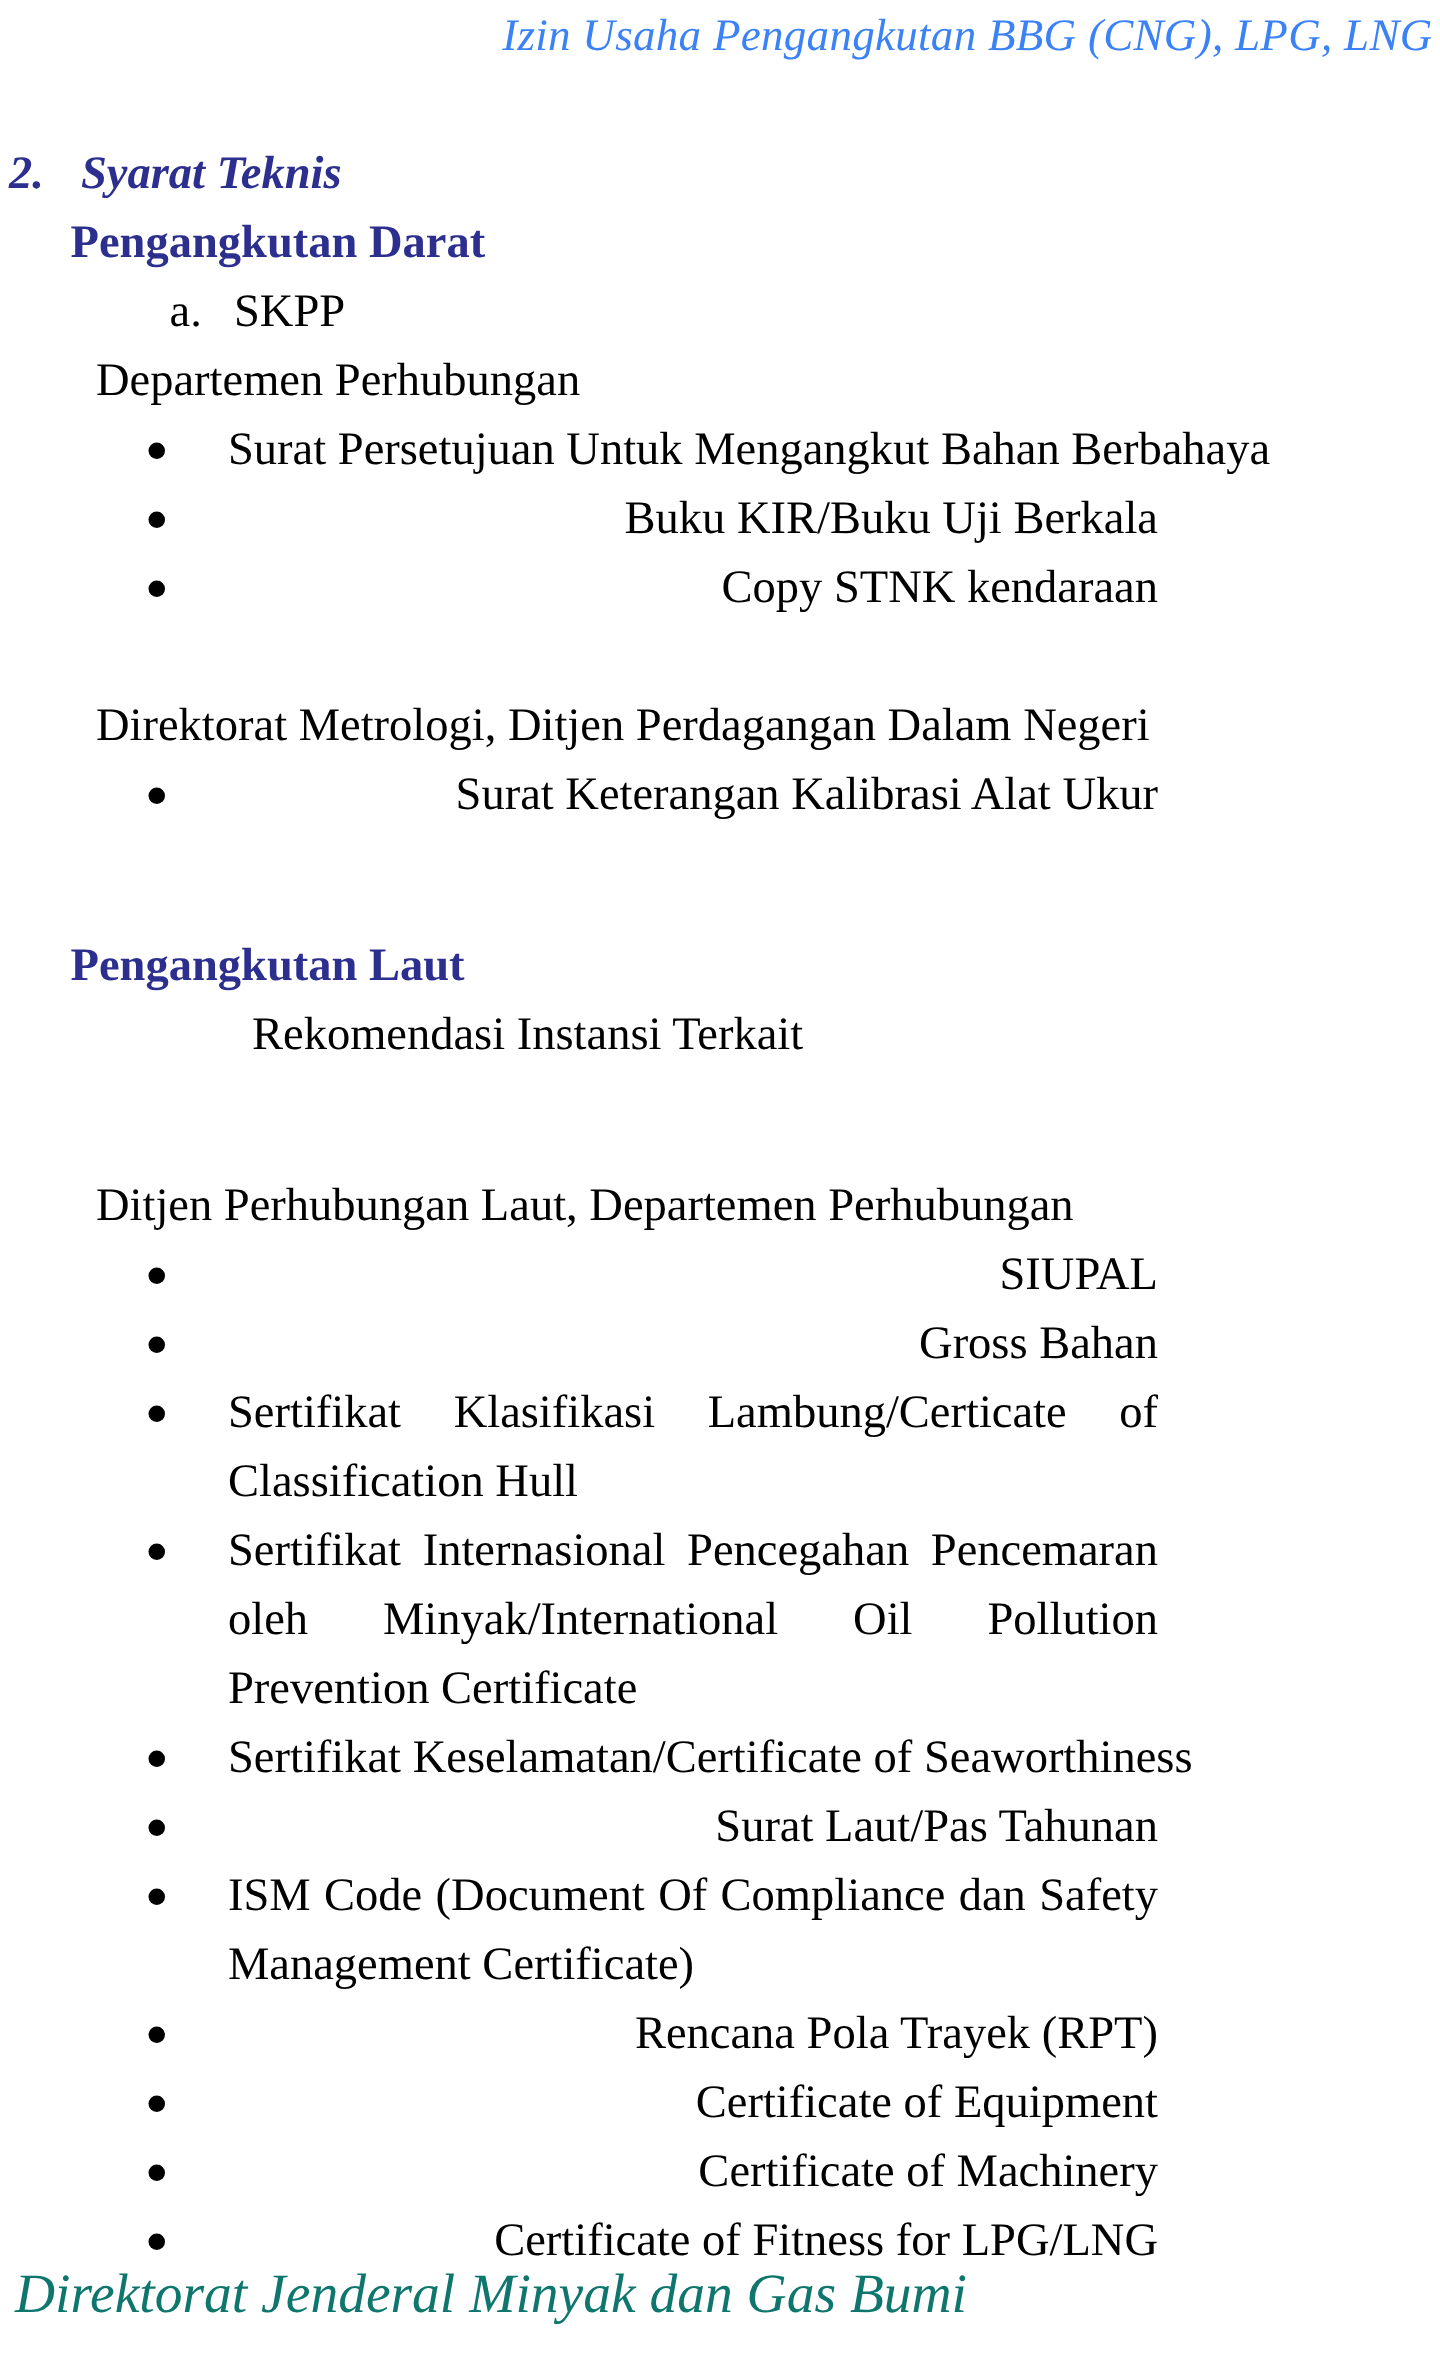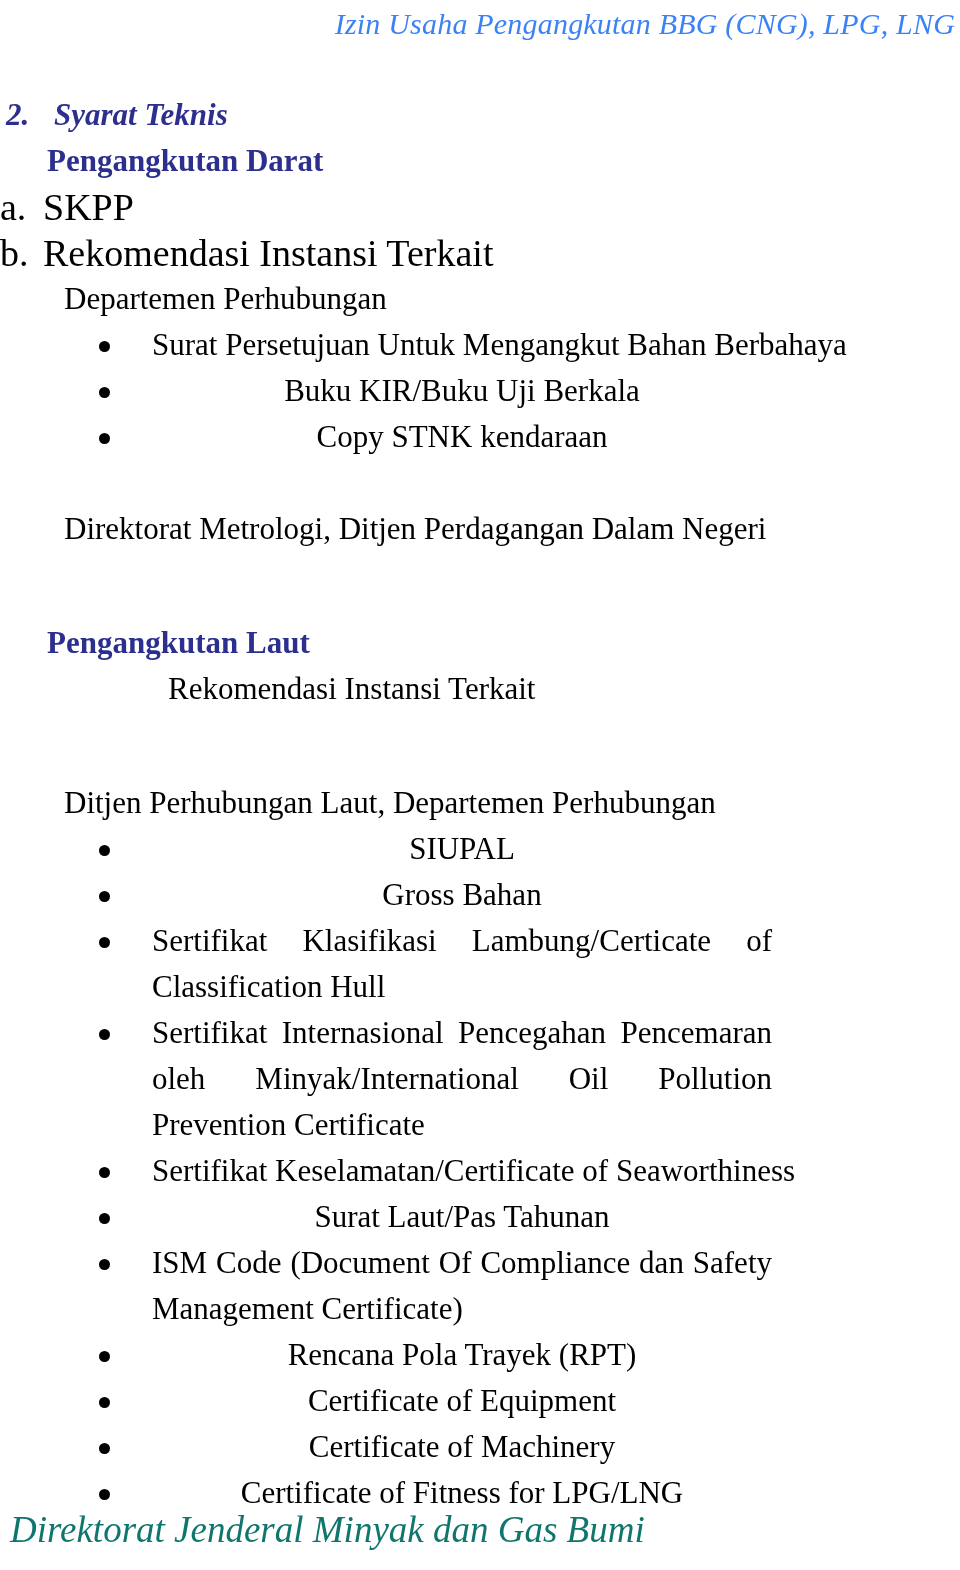--- a/index.html
+++ b/index.html
@@ -66,22 +66,23 @@
     font-weight: bold;
     color: #2d2f8f;
     font-size: 31px;
     line-height: 46px;
     padding-left: 47px;
     white-space: nowrap;
   }
 
   
   .letter-item {
-    font-size: 38px;
-    line-height: 46px;
+    font-size: 31px;
+    line-height: 46px;
+    padding-left: 113px;
     white-space: nowrap;
   }
   .letter-item .ltr {
     display: inline-block;
     width: 43px;
   }
 
   
   .ind-113 {
     font-size: 31px;
@@ -116,21 +117,21 @@
     position: relative;
     margin: 0;
     padding: 0 5px 0 152px;
     font-size: 31px;
     line-height: 46px;
     text-align: justify;
     text-justify: inter-word;
   }
   ul.bullets > li.nowrap {
     white-space: nowrap;
-    text-align: center;
+    text-align: right;
   }
   ul.bullets > li .bul {
     position: absolute;
     left: 99px;
     top: 0;
     width: 14px;
     line-height: 46px;
     font-size: 31px;
     text-align: left;
   }
@@ -175,42 +176,44 @@
     <div class="sec-head">
       <span class="num">2.</span><span>Syarat Teknis</span>
     </div>
 
     <div class="sub-head">Pengangkutan Darat</div>
 
     <div class="letter-item">
       <span class="ltr">a.</span><span>SKPP</span>
     </div>
 
-    <div class="letter-item">
-      <span class="ltr">b.</span><span>Rekomendasi Instansi Terkait</span>
-    </div>
 
     <div class="ind-113">Departemen Perhubungan</div>
 
     <ul class="bullets">
       <li class="nowrap">
         <span class="bul"></span><span class="txt">Surat Persetujuan Untuk Mengangkut Bahan Berbahaya</span>
       </li>
       <li class="nowrap">
         <span class="bul"></span><span class="txt">Buku KIR/Buku Uji Berkala</span>
       </li>
       <li class="nowrap">
         <span class="bul"></span><span class="txt">Copy STNK kendaraan</span>
       </li>
     </ul>
 
     <div class="spacer"></div>
 
     <div class="ind-113">Direktorat Metrologi, Ditjen Perdagangan Dalam Negeri</div>
 
+    <ul class="bullets">
+      <li class="nowrap">
+        <span class="bul"></span><span class="txt">Surat Keterangan Kalibrasi Alat Ukur</span>
+      </li>
+    </ul>
 
     <div class="spacer"></div>
     <div class="spacer-sm"></div>
 
     <div class="sub-head">Pengangkutan Laut</div>
 
     <div class="ind-168">Rekomendasi Instansi Terkait</div>
 
     <div class="spacer"></div>
     <div class="spacer-sm"></div>

